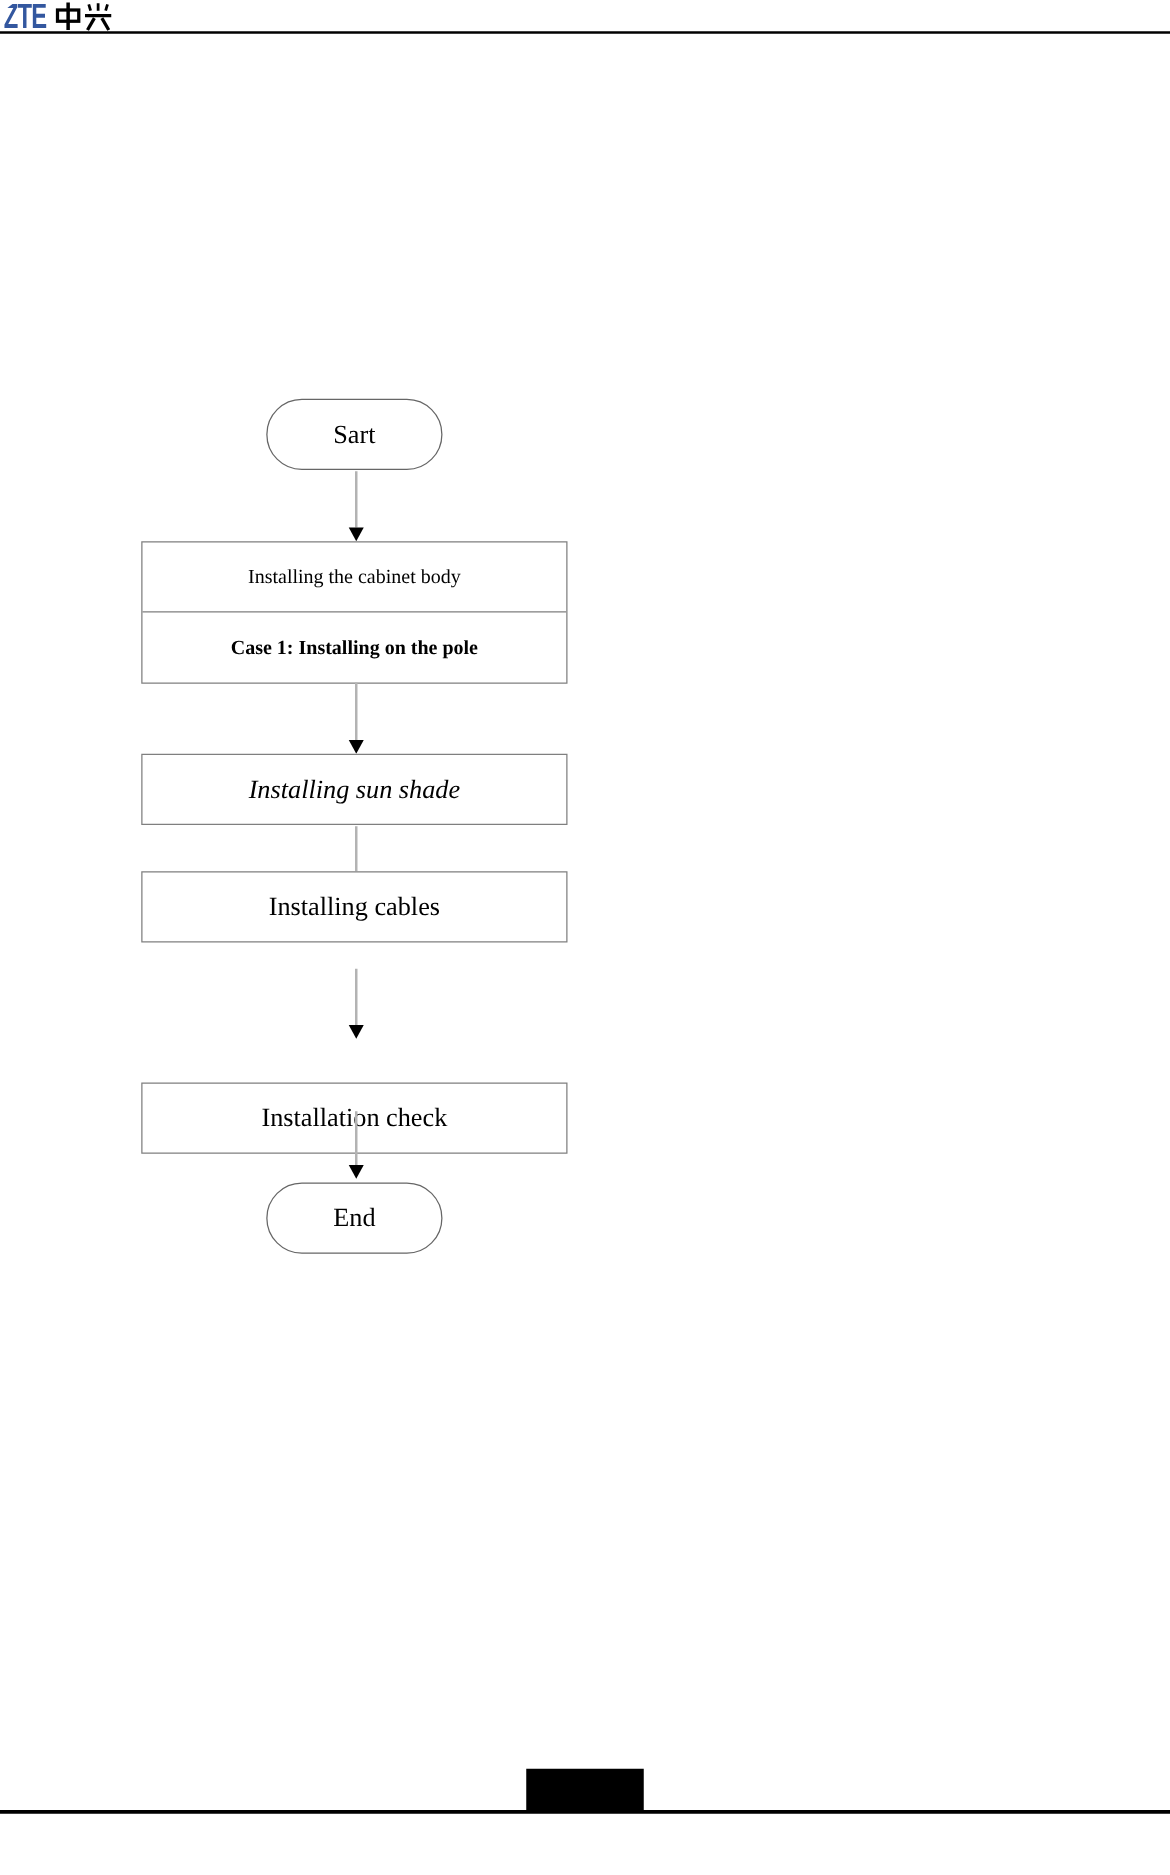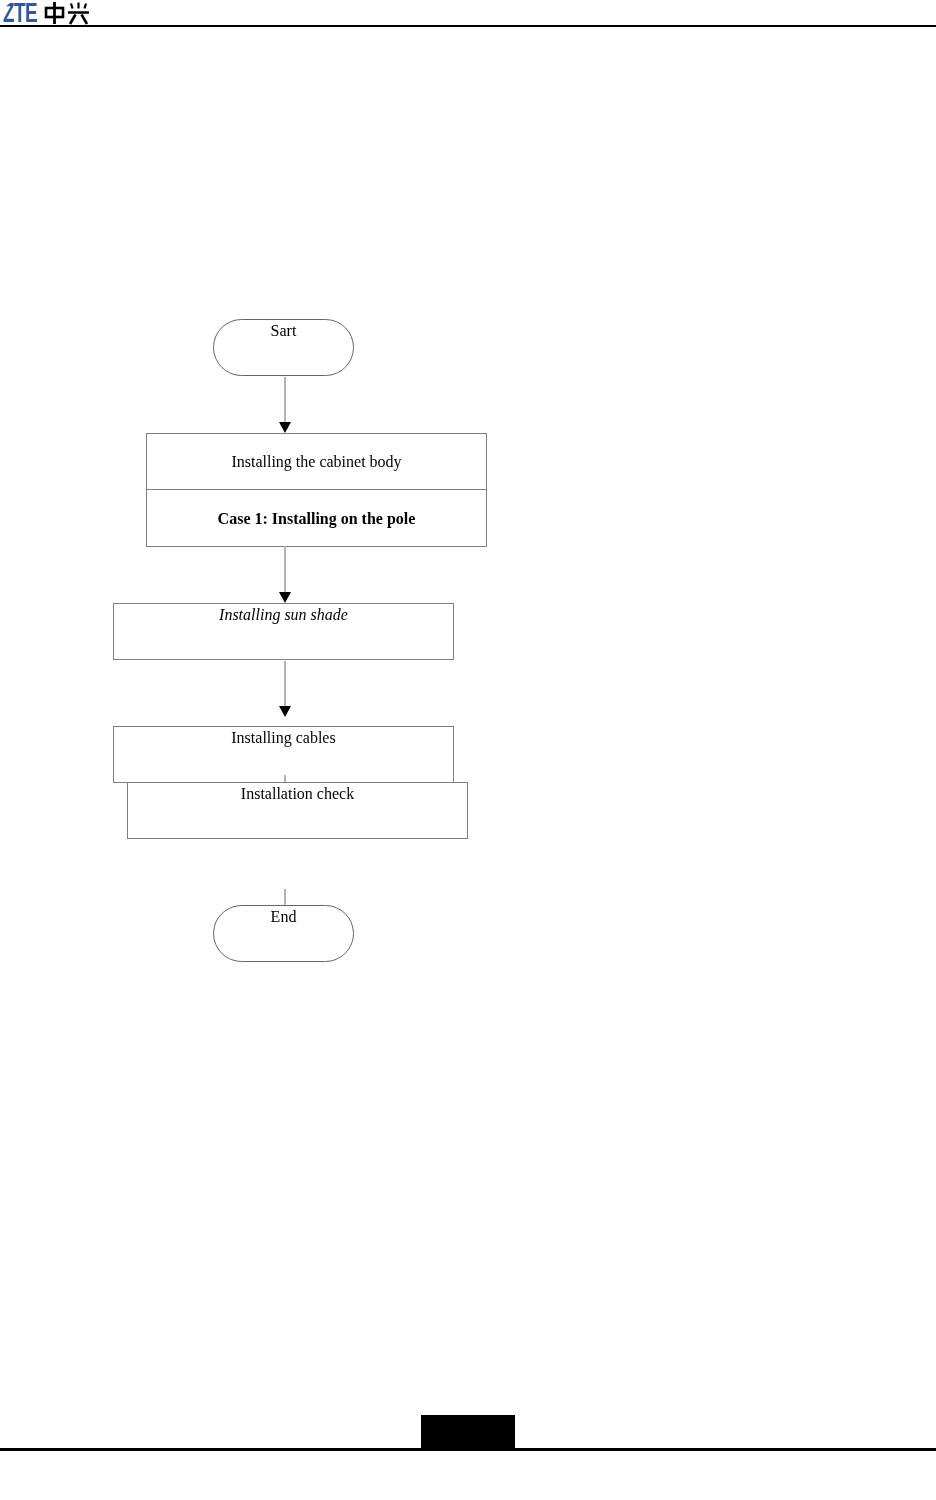--- a/index.html
+++ b/index.html
@@ -49,58 +49,57 @@
     width: 936px;
     height: 2px;
     background: var(--rule, #000000);
   }
 
   
   .node {
     position: absolute;
     box-sizing: border-box;
     display: flex;
-    align-items: flex-start;
+    align-items: center;
     justify-content: center;
     text-align: center;
-    font-size: 16px;
+    font-size: 21px;
     line-height: 21px;
     background: #ffffff;
   }
   .terminator {
     left: 213px;
     width: 141px;
     height: 57px;
     border: 1px solid var(--terminator-border, #666666);
     border-radius: 28.5px;
   }
   .t-start { top: 319px; }
-  .t-end   { top: 905px; }
+  .t-end   { top: 946px; }
 
   .process {
     left: 113px;
     width: 341px;
     height: 57px;
     border: 1px solid var(--box-border, #7F7F7F);
   }
   .p-sunshade { top: 603px; font-style: italic; }
-  .p-cables   { top: 726px; }
-  .p-check    { top: 782px; margin-left: 14px; }
+  .p-cables   { top: 697px; }
+  .p-check    { top: 866px; }
 
   .cabinet {
     position: absolute;
     left: 113px;
     top: 433px;
     width: 341px;
     box-sizing: border-box;
     border: 1px solid var(--box-border, #7F7F7F);
     background: #ffffff;
     font-size: 16px;
     text-align: center;
-    margin-left: 33px;
   }
   .cabinet-header {
     height: 55px;
     border-bottom: 1px solid var(--box-border, #7F7F7F);
     display: flex;
     align-items: center;
     justify-content: center;
     line-height: 21px;
   }
   .cabinet-cases {

